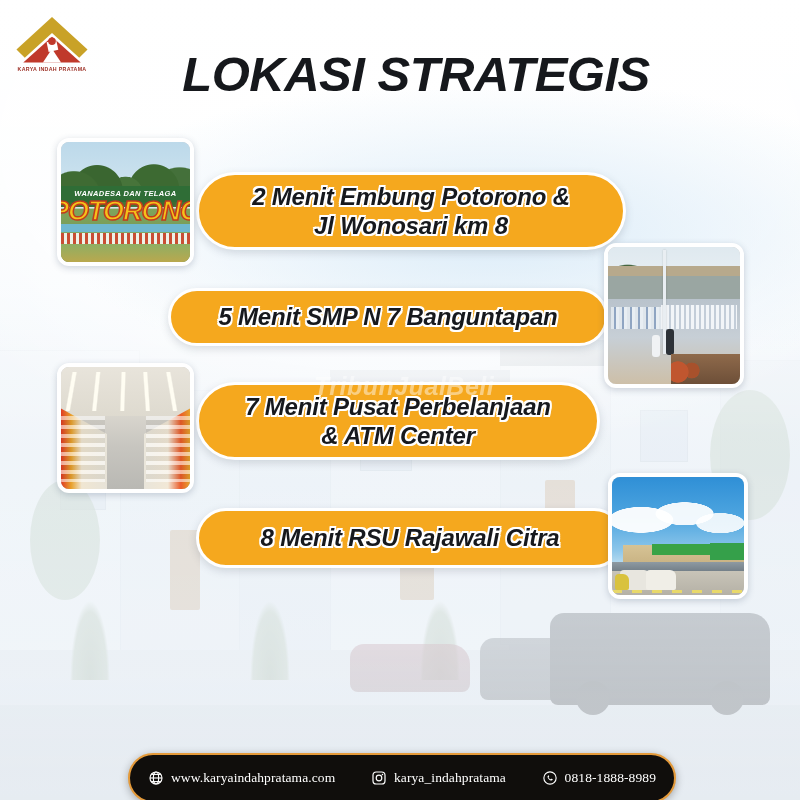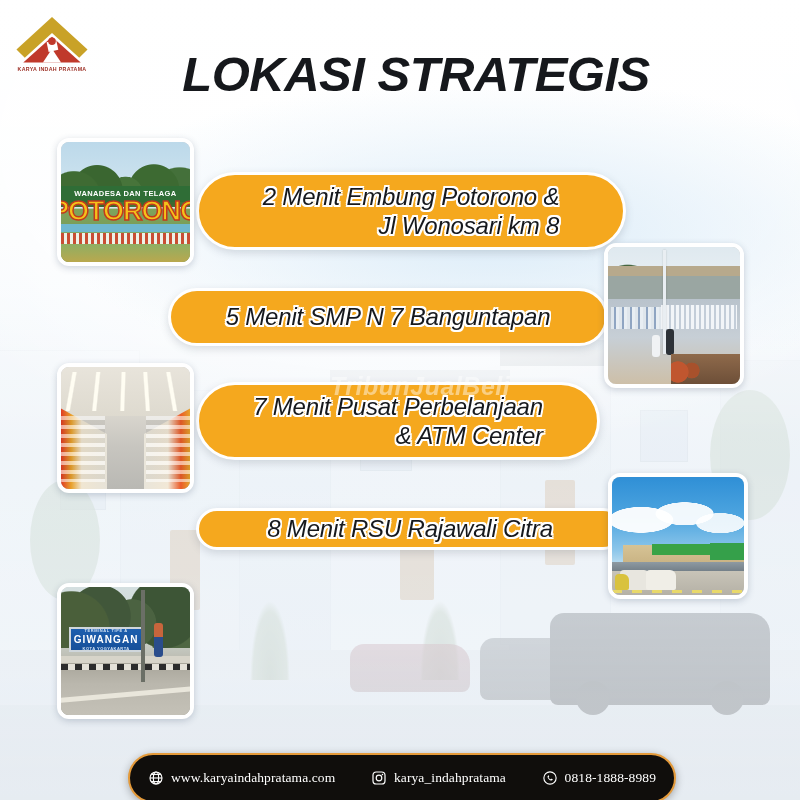--- a/index.html
+++ b/index.html
@@ -95,20 +95,21 @@
   }
 
   
   .thumb{
     position:absolute;
     border-radius:12px;
     overflow:hidden;
     border:4px solid #ffffff;
     box-shadow:0 2px 7px rgba(40,60,90,.22);
     background:#ccc;
+    font-style:italic;
   }
   .thumb .ph{ position:absolute; inset:0; overflow:hidden; }
 
   .t-potorono{ left:57px; top:138px; width:137px; height:128px; z-index:4;}
   .t-school  { left:604px; top:243px; width:140px; height:145px; z-index:4;}
   .t-mall    { left:57px; top:363px; width:137px; height:130px; z-index:4;}
   .t-hosp    { left:608px; top:473px; width:140px; height:126px; z-index:4;}
   .t-term    { left:57px; top:583px; width:137px; height:136px; z-index:4;}
 
   
@@ -219,43 +220,42 @@
     background:#f5a81e;
     border-radius:999px;
     border:3px solid #ffffff;
     box-shadow:0 3px 9px rgba(60,70,90,.18);
     display:flex; align-items:center; justify-content:center;
     text-align:center;
     z-index:3;
   }
   .pill .txt{
     font-size:24px;
-    font-weight:normal;
+    font-weight:bold;
     font-style:italic;
     color:#17191d;
     line-height:1.22;
     letter-spacing:-0.2px;
     text-shadow:
       -1.6px -1.6px 0 #fff,  1.6px -1.6px 0 #fff,
       -1.6px  1.6px 0 #fff,  1.6px  1.6px 0 #fff,
       -1.6px 0 0 #fff, 1.6px 0 0 #fff, 0 -1.6px 0 #fff, 0 1.6px 0 #fff;
     padding:0 16px;
     white-space:pre-line;
-    text-align:right;
   }
 
   .pill-1{ left:196px; top:172px; width:430px; height:78px; }
   .pill-2{ left:168px; top:288px; width:440px; height:58px; }
   .pill-3{ left:196px; top:382px; width:404px; height:78px; }
-  .pill-4{ left:196px; top:508px; width:428px; height:42px; }
+  .pill-4{ left:196px; top:508px; width:428px; height:60px; }
   .pill-5{ left:196px; top:624px; width:428px; height:58px; }
 
   
   .watermark{
-    position:absolute; left:330px; top:372px;
+    position:absolute; left:314px; top:372px;
     font-size:25px; font-weight:bold; font-style:italic;
     color:rgba(255,255,255,.45);
     letter-spacing:.5px; z-index:5; pointer-events:none;
     white-space:nowrap;
     text-align:right;
   }
 
   
   .footer{
     position:absolute; left:128px; top:753px; width:548px; height:50px;
@@ -377,37 +377,20 @@
       <div class="p4-green2"></div>
       <div class="p4-canopy"></div>
       <div class="p4-ground"></div>
       <div class="p4-car" style="left:6%;width:30px;height:20px;background:#e8e6df;"></div>
       <div class="p4-car" style="left:26%;width:30px;height:20px;background:#f0eee7;"></div>
       <div class="p4-car" style="left:2%;width:14px;height:16px;background:#d9c23e;"></div>
       <div class="p4-line"></div>
     </div>
   </div>
 
-  <div class="thumb t-term">
-    <div class="ph">
-      <div class="p5-sky"></div>
-      <div class="p5-trees"></div>
-      <div class="p5-sign">
-        <div class="s1">TERMINAL TIPE A</div>
-        <div class="s2">GIWANGAN</div>
-        <div class="s3">KOTA YOGYAKARTA</div>
-      </div>
-      <div class="p5-curb"></div>
-      <div class="p5-road"></div>
-      <div class="p5-kerb"></div>
-      <div class="p5-pole"></div>
-      <div class="p5-man"></div>
-      <div class="p5-stripe"></div>
-    </div>
-  </div>
 
   <div class="pill pill-1">
     <div class="txt">2 Menit Embung Potorono &amp;
 Jl Wonosari km 8</div>
   </div>
   <div class="pill pill-2">
     <div class="txt">5 Menit SMP N 7 Banguntapan</div>
   </div>
   <div class="pill pill-3">
     <div class="txt">7 Menit Pusat Perbelanjaan

